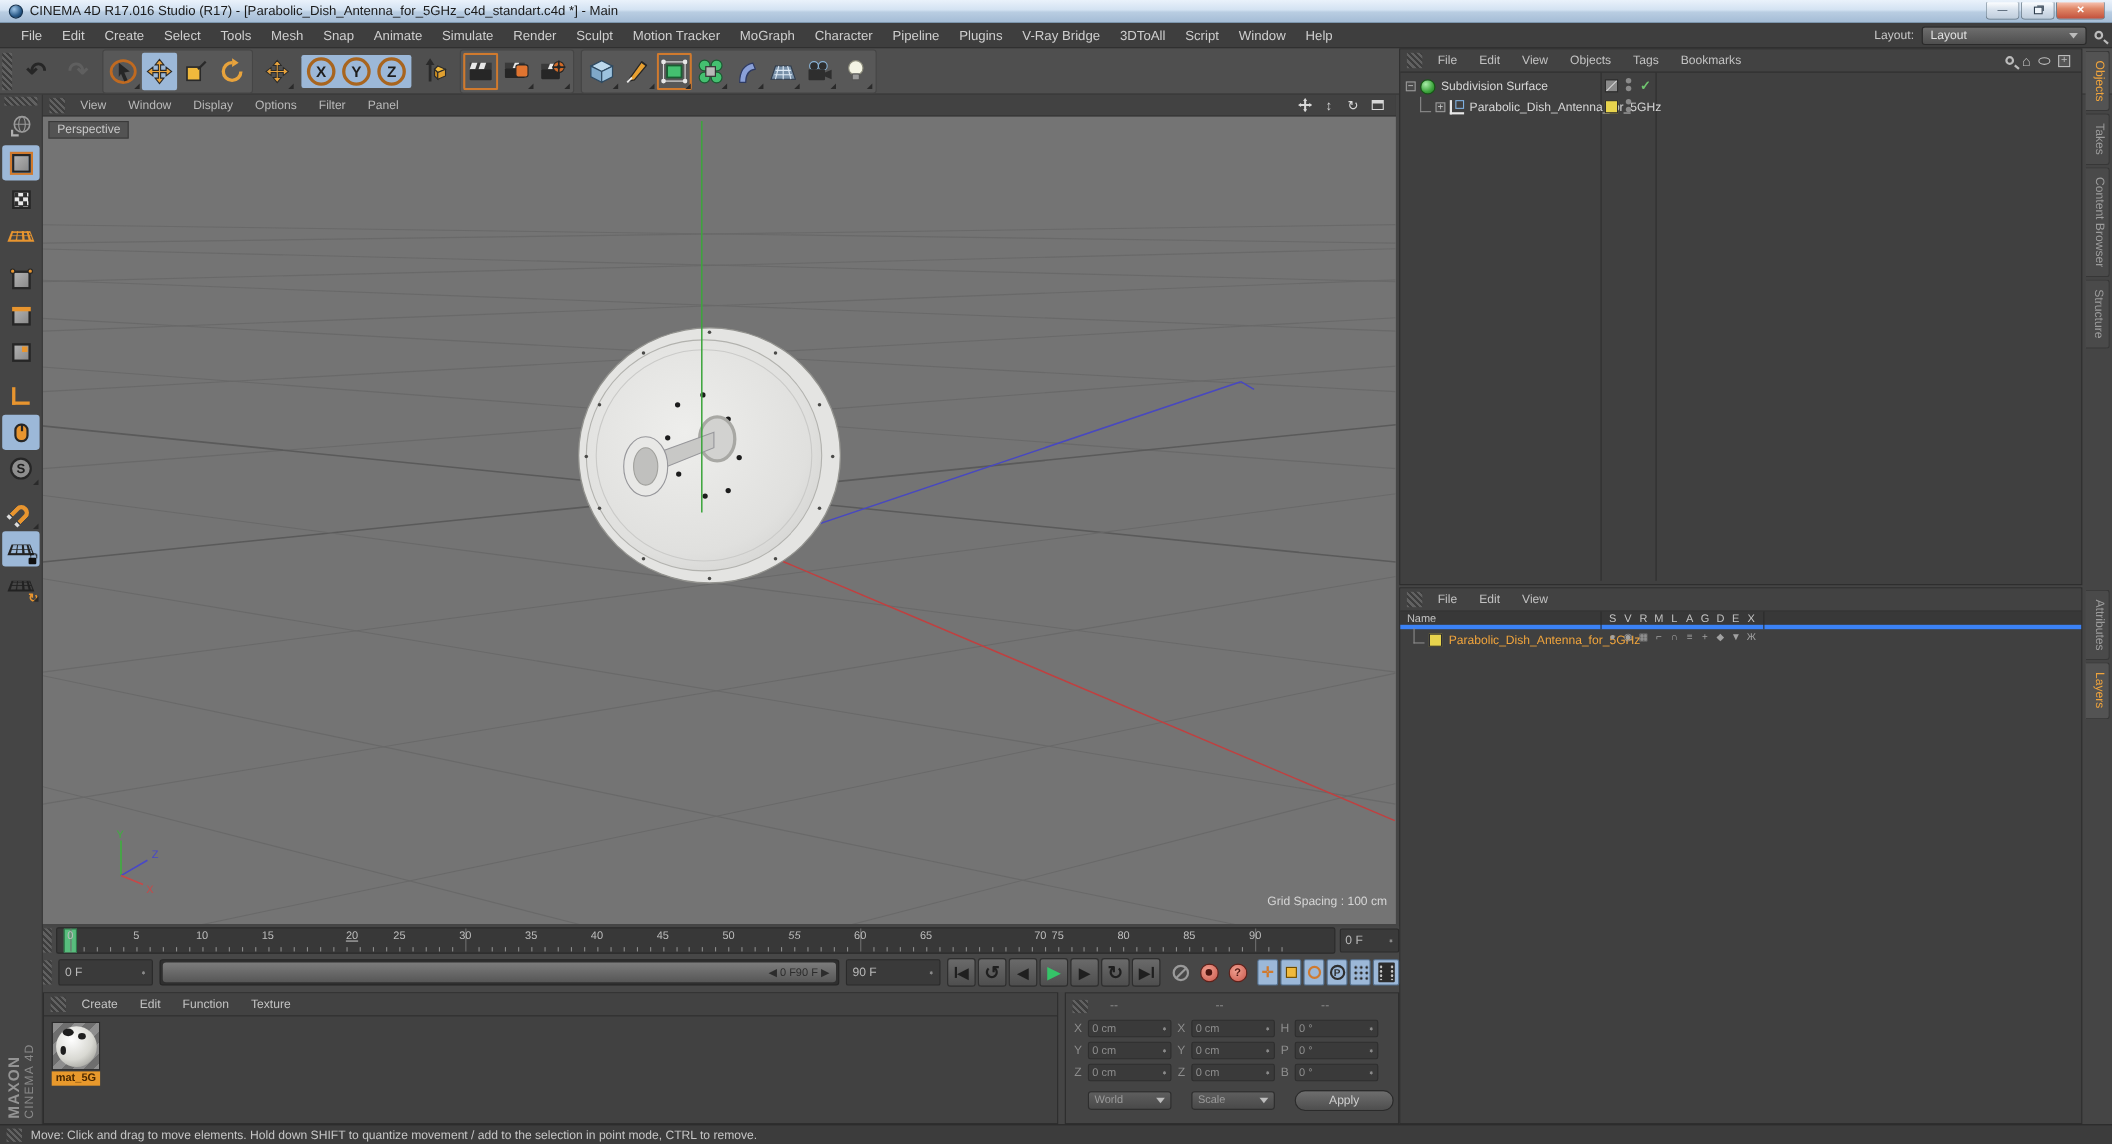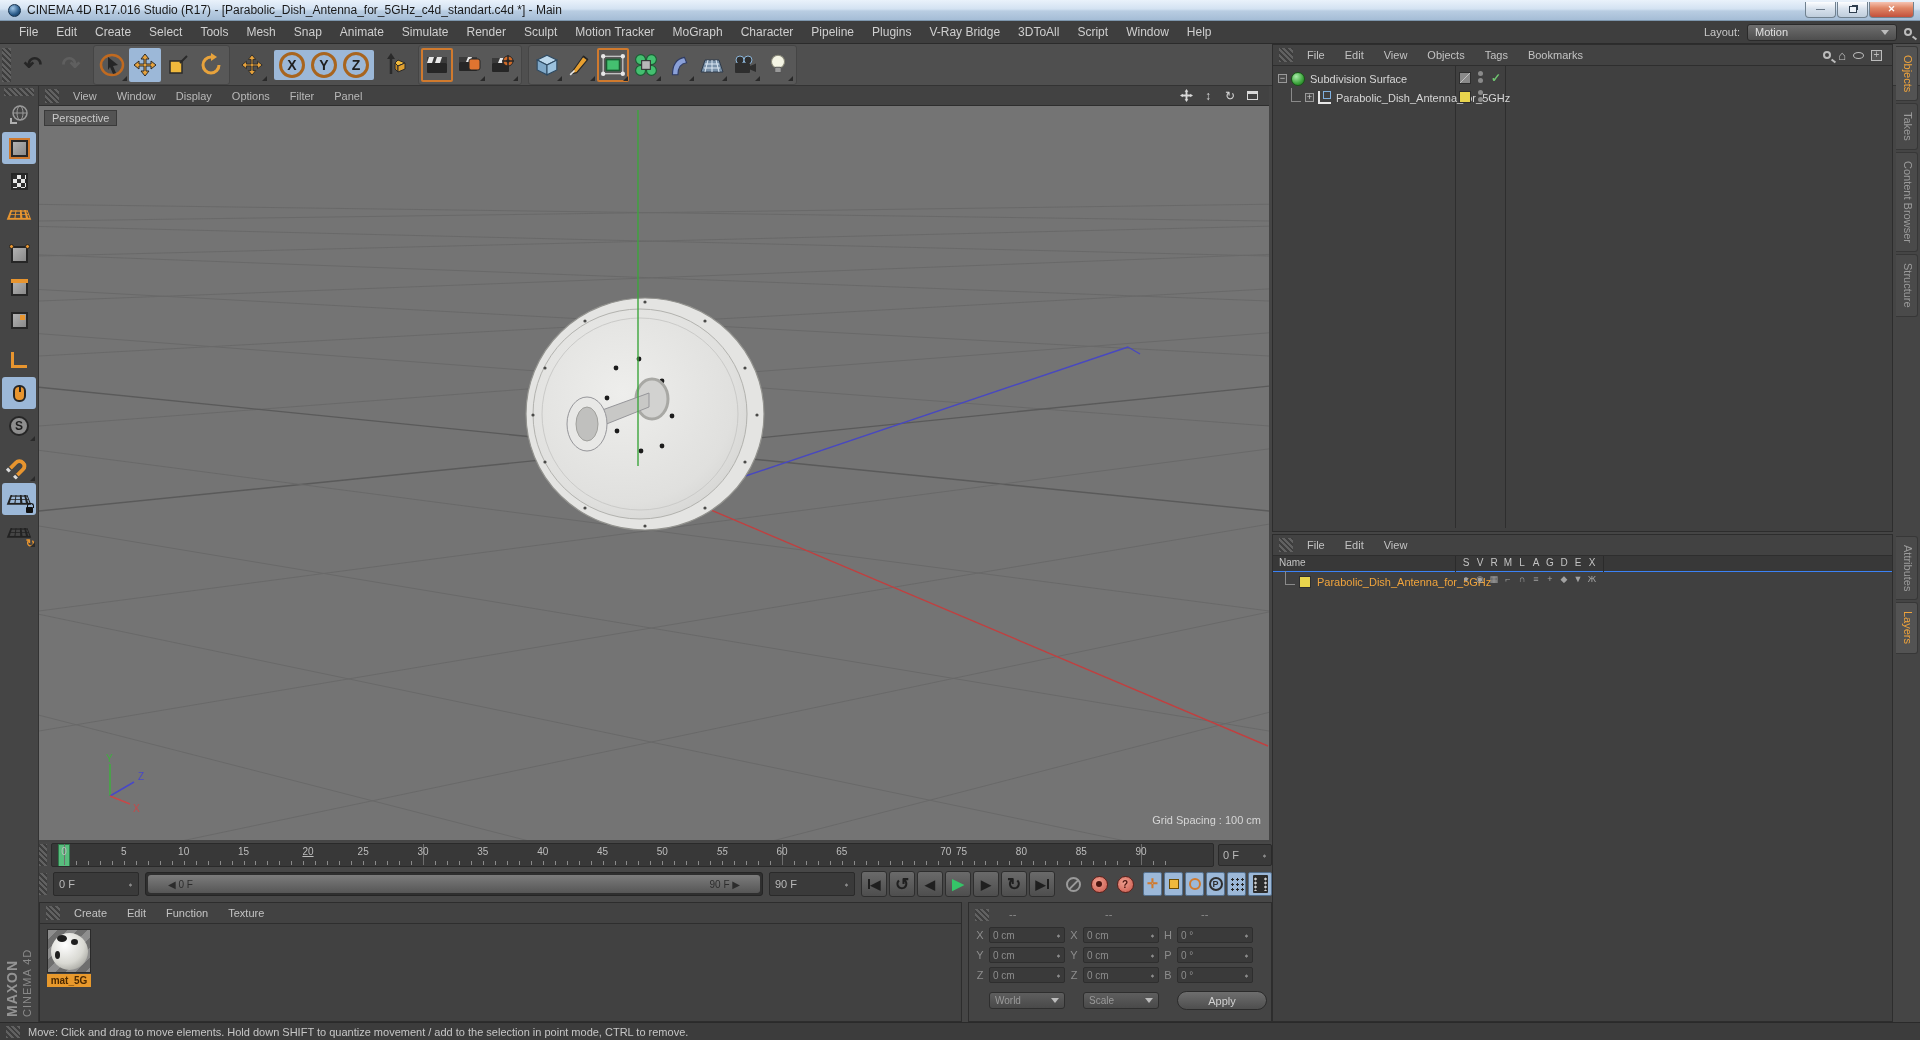--- a/index.html
+++ b/index.html
@@ -109,21 +109,21 @@
 .vis-dots{position:absolute;left:205px;top:2px;display:flex;flex-direction:column;gap:2px;}
 .vis-dots i{width:5px;height:5px;border-radius:50%;background:#8a8a8a;display:block;}
 .om-check{position:absolute;left:218px;top:2px;color:#6fc46f;font-size:12px;font-weight:bold;}
 .tree-l{width:10px;height:14px;border-left:1px solid #8a8a8a;border-bottom:1px solid #8a8a8a;margin:-6px 4px 0 4px;}
 
 .v-tabs{position:absolute;left:1896px;width:24px;display:flex;flex-direction:column;gap:2px;}
 .v-tab{writing-mode:vertical-rl;padding:8px 3px;background:#4a4a4a;border:1px solid #373737;border-left:none;
  border-radius:0 3px 3px 0;color:#9c9c9c;font-size:11px;width:22px;}
 .v-tab.active{color:#f0a43c;background:#535353;}
 
-.lp-headrow{height:16px;background:#383838;border-bottom:1px solid #3b82f6;position:relative;color:#c3c3c3;}
+.lp-headrow{height:16px;background:#383838;border-bottom:4px solid #3b82f6;position:relative;color:#c3c3c3;}
 .lp-colletters{position:absolute;left:186px;top:1px;display:flex;}
 .lp-colletters .cl{width:14px;text-align:center;font-size:10px;color:#c3c3c3;}
 .layer-row{position:relative;height:19px;display:flex;align-items:center;}
 .layer-label{color:#f0a43c;font-size:11px;}
 .layer-glyphs{position:absolute;left:186px;top:2px;display:flex;}
 .layer-glyphs .cl{width:14px;text-align:center;font-size:9px;color:#a2a2a2;}
 
 
 .timeline-area{position:absolute;left:39px;top:842px;width:1233px;height:60px;background:#474747;}
 .ruler-row{display:flex;align-items:center;height:26px;gap:4px;}
@@ -135,21 +135,21 @@
 .playhead{position:absolute;left:6px;top:0;width:12px;height:24px;background:#58bd7d;border:1px solid #2e7a4a;}
 .frame-box{width:54px;height:22px;background:#3a3a3a;border:1px solid #2a2a2a;border-radius:2px;
  display:flex;align-items:center;justify-content:space-between;padding:0 4px;color:#b9b9b9;}
 .stepper{display:flex;flex-direction:column;line-height:0;gap:1px;}
 .stepper i{font-size:5px;color:#8a8a8a;font-style:normal;}
 .transport-row{display:flex;align-items:center;height:28px;gap:6px;margin-top:2px;}
 .frame-field{width:86px;height:24px;background:#3a3a3a;border:1px solid #2a2a2a;border-radius:2px;
  display:flex;align-items:center;justify-content:space-between;padding:0 5px;color:#b9b9b9;}
 .range-track{flex:1;height:24px;background:#2f2f2f;border:1px solid #252525;border-radius:3px;padding:2px;}
 .range-thumb{height:18px;background:linear-gradient(#7c7c7c,#565656);border-radius:3px;display:flex;
- justify-content:space-between;align-items:center;padding:0 20px;color:#2c2c2c;font-size:10px;}
+ justify-content:flex-end;align-items:center;padding:0 6px;color:#2c2c2c;font-size:10px;}
 .pb-group,.rec-group,.key-group{display:flex;gap:2px;align-items:center;}
 .pb-btn{width:26px;height:26px;background:linear-gradient(#6a6a6a,#4e4e4e);border:1px solid #2e2e2e;border-radius:3px;
  display:flex;align-items:center;justify-content:center;color:#1f1f1f;font-size:13px;font-weight:bold;gap:1px;}
 .pb-btn .bar{width:2px;height:10px;background:#1f1f1f;}
 .pb-btn.play{color:#35c468;font-size:15px;}
 .rec-btn{width:24px;height:24px;border-radius:4px;display:flex;align-items:center;justify-content:center;}
 .circle-slash{width:15px;height:15px;border:2px solid #9a9a9a;border-radius:50%;position:relative;}
 .circle-slash::after{content:"";position:absolute;left:-1px;top:5px;width:13px;height:2px;background:#9a9a9a;transform:rotate(-45deg);}
 .red-circle{width:17px;height:17px;border-radius:50%;background:radial-gradient(circle at 40% 35%,#f0a090,#c8564a);
  border:1.5px solid #5e201a;display:flex;align-items:center;justify-content:center;color:#4a1510;font-weight:bold;font-size:10px;}
@@ -242,21 +242,21 @@
       <div class="menu-item">Plugins</div>
       <div class="menu-item">V-Ray Bridge</div>
       <div class="menu-item">3DToAll</div>
       <div class="menu-item">Script</div>
       <div class="menu-item">Window</div>
       <div class="menu-item">Help</div>
     </div>
   <div class="layout-area">
     <span>Layout:</span>
     <div class="layout-select">
-      <span>Motion</span>
+      <span>Layout</span>
       <span class="caret-down"></span>
     </div>
     <span class="search-glyph"></span>
   </div>
 </div>
 
 <div class="toolbar">
   <div class="tb-grip grip"></div>
   <div class="tb-btn">
       <span class="glyph-undo">↶</span>
@@ -797,21 +797,21 @@
         <div class="tick" style="left: 1053.16px;"></div>
         <div class="tick" style="left: 1065.13px;"></div>
         <div class="tick" style="left: 1077.1px;"></div>
         <div class="tick tall" style="left: 1089.07px;"></div>
         <div class="tick" style="left: 1101.03px;"></div>
         <div class="tick" style="left: 1113px;"></div>
         <span class="tlabel" style="left: 12px;">0</span>
         <span class="tlabel" style="left: 71.837px;">5</span>
         <span class="tlabel" style="left: 131.674px;">10</span>
         <span class="tlabel" style="left: 191.511px;">15</span>
-        <span class="tlabel" style="left: 256px; text-decoration: underline;">20</span>
+        <span class="tlabel" style="left: 268px; text-decoration: underline;">20</span>
         <span class="tlabel" style="left: 311.185px;">25</span>
         <span class="tlabel" style="left: 371.022px;">30</span>
         <span class="tlabel" style="left: 430.859px;">35</span>
         <span class="tlabel" style="left: 490.696px;">40</span>
         <span class="tlabel" style="left: 550.533px;">45</span>
         <span class="tlabel" style="left: 610.37px;">50</span>
         <span class="tlabel" style="left: 670.207px; font-style: italic;">55</span>
         <span class="tlabel" style="left: 730.043px;">60</span>
         <span class="tlabel" style="left: 789.88px;">65</span>
         <span class="tlabel" style="left: 849.717px; margin-left: 44px;">70</span>

